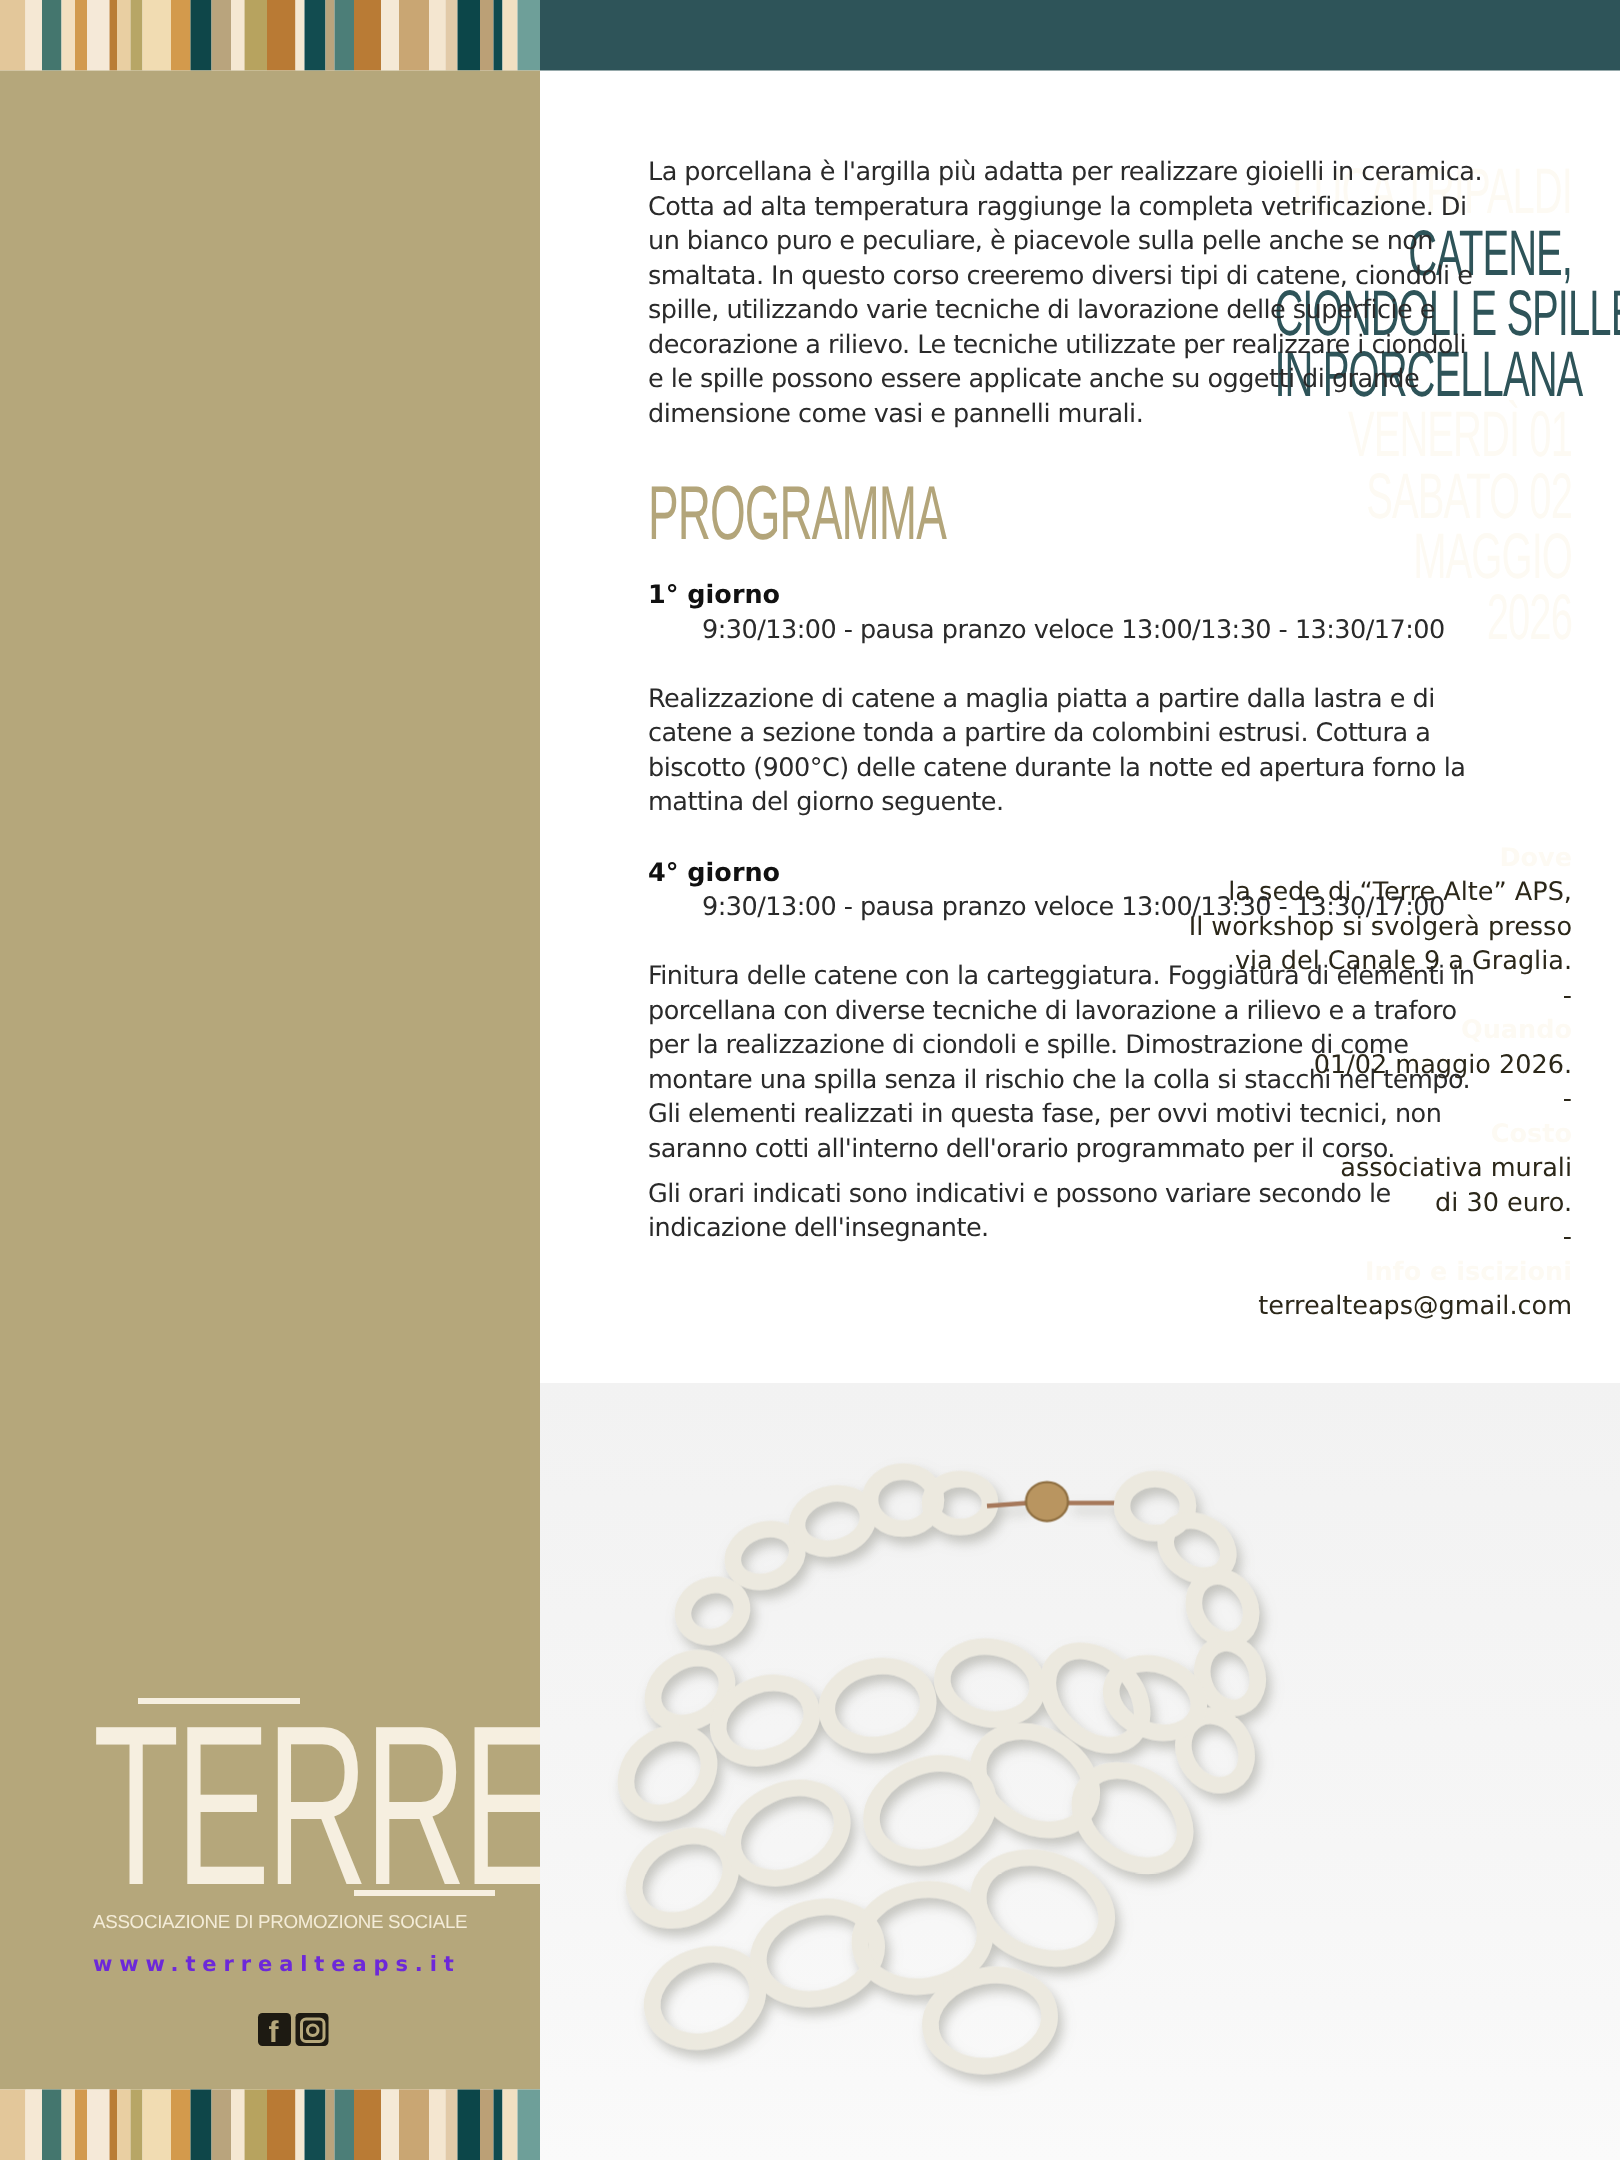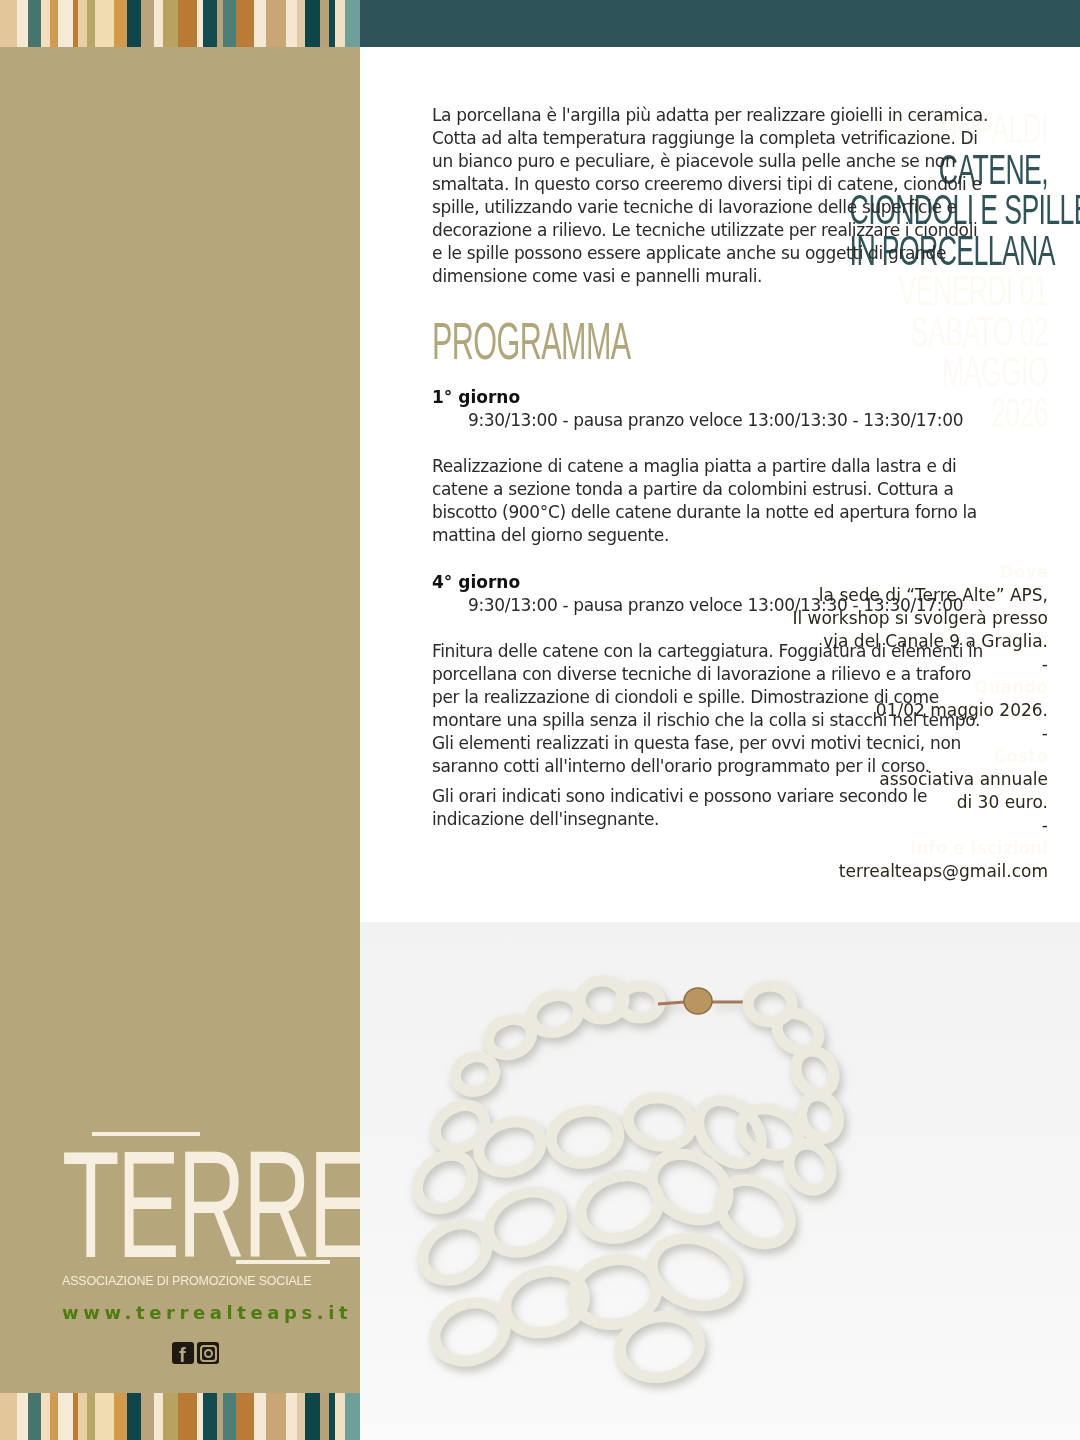--- a/index.html
+++ b/index.html
@@ -45,22 +45,22 @@
     font-family: "Liberation Sans", sans-serif; font-size: 152px; line-height: 128px; color: #f6efe0;
     letter-spacing: -4px; transform: scaleX(0.62); transform-origin: left top; white-space: nowrap;
   }
   .logo-word .bar-top { position: absolute; left: 30px; top: 0; width: 108px; height: 4px; background: #f6efe0; }
   .logo-word .bar-bottom { position: absolute; right: 0; top: 128px; width: 94px; height: 4px; background: #f6efe0; }
   .logo-sub {
     display: block; font-family: "Liberation Sans", sans-serif; font-size: 12.5px; color: #f4ecd8;
     letter-spacing: -0.2px; margin-top: 8px; white-space: nowrap;
   }
   .logo-url {
-    display: block; font-family: "DejaVu Sans", sans-serif; font-weight: bold; font-size: 18px;
-    letter-spacing: 4.6px; color: #4d7c0f; margin-top: 14px; white-space: nowrap;
+    display: block; font-family: "DejaVu Sans", sans-serif; font-weight: bold; font-size: 14px;
+    letter-spacing: 4.6px; color: #6d28d9; margin-top: 14px; white-space: nowrap;
   }
   .social { position: absolute; left: 172px; top: 1342px; display: flex; gap: 3px; }
   .social .ico {
     width: 22px; height: 22px; background: #1d1a12; border-radius: 3px; position: relative;
   }
   .fb-glyph {
     position: absolute; left: 7px; bottom: -1px; color: #b5a77b; font-family: "Liberation Sans", sans-serif;
     font-weight: bold; font-size: 20px; line-height: 20px;
   }
   .ig-frame {
@@ -146,21 +146,21 @@
 <div class="info-block">
   <span class="info-label">Dove</span>
   <span class="info-text">la sede di “Terre Alte” APS,</span>
   <span class="info-text">Il workshop si svolgerà presso</span>
   <span class="info-text">via del Canale 9 a Graglia.</span>
   <span class="info-sep">-</span>
   <span class="info-label">Quando</span>
   <span class="info-text">01/02 maggio 2026.</span>
   <span class="info-sep">-</span>
   <span class="info-label">Costo</span>
-  <span class="info-text">associativa annuale</span>
+  <span class="info-text">associativa murali</span>
   <span class="info-text">di 30 euro.</span>
   <span class="info-sep">-</span>
   <span class="info-label">Info e iscizioni</span>
   <span class="info-text">terrealteaps@gmail.com</span>
 </div>
 
 <div class="logo">
   <div class="logo-word">
     <span class="bar-top"></span>
     <span class="letters">TERREALTE</span>

